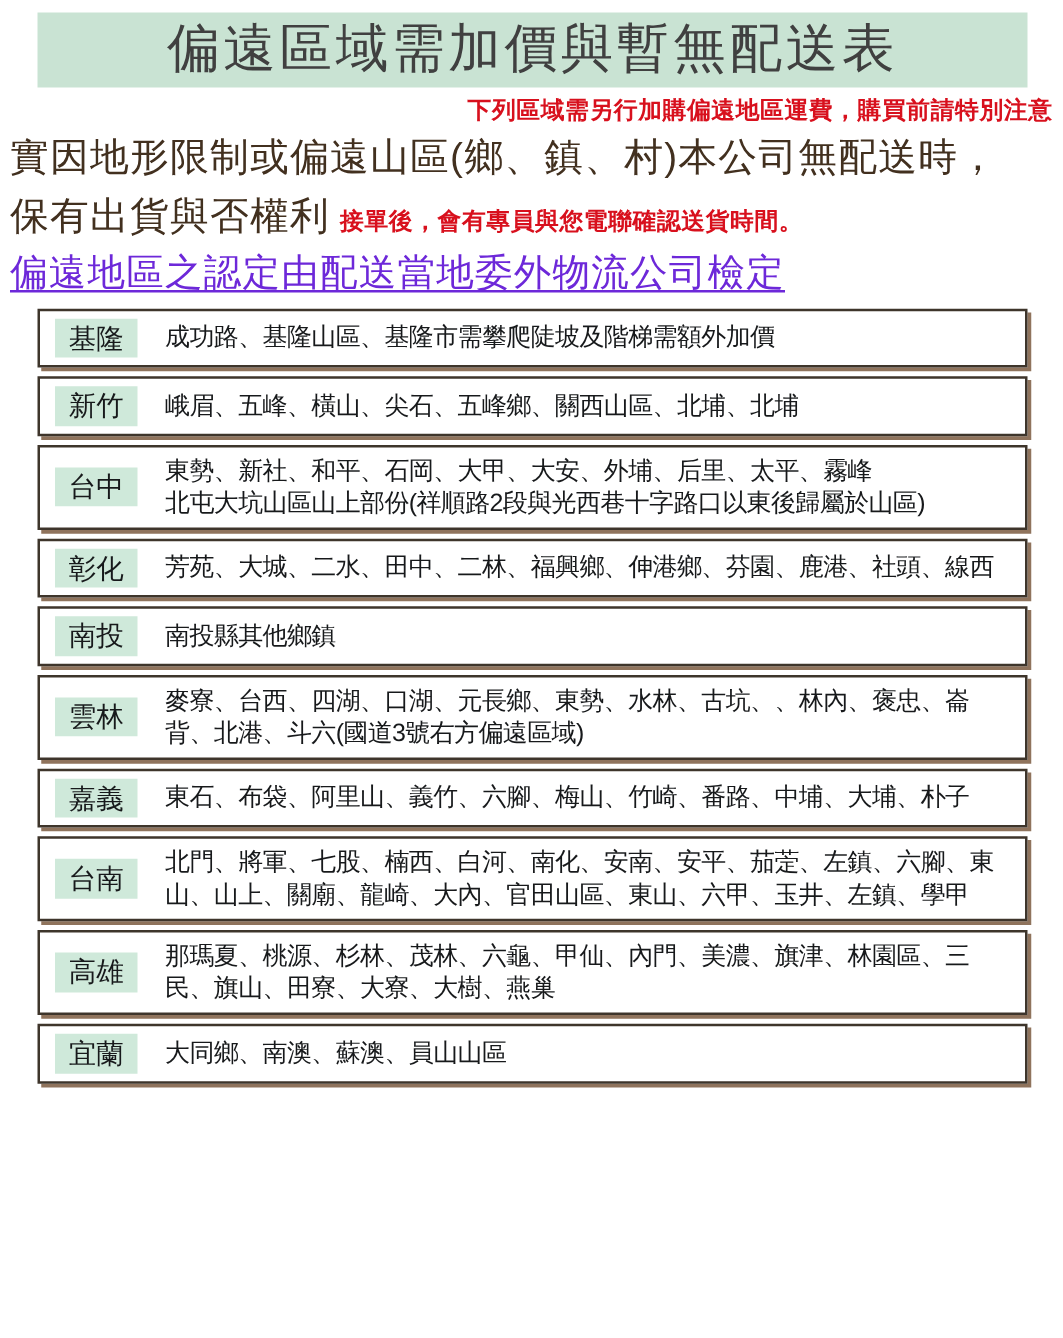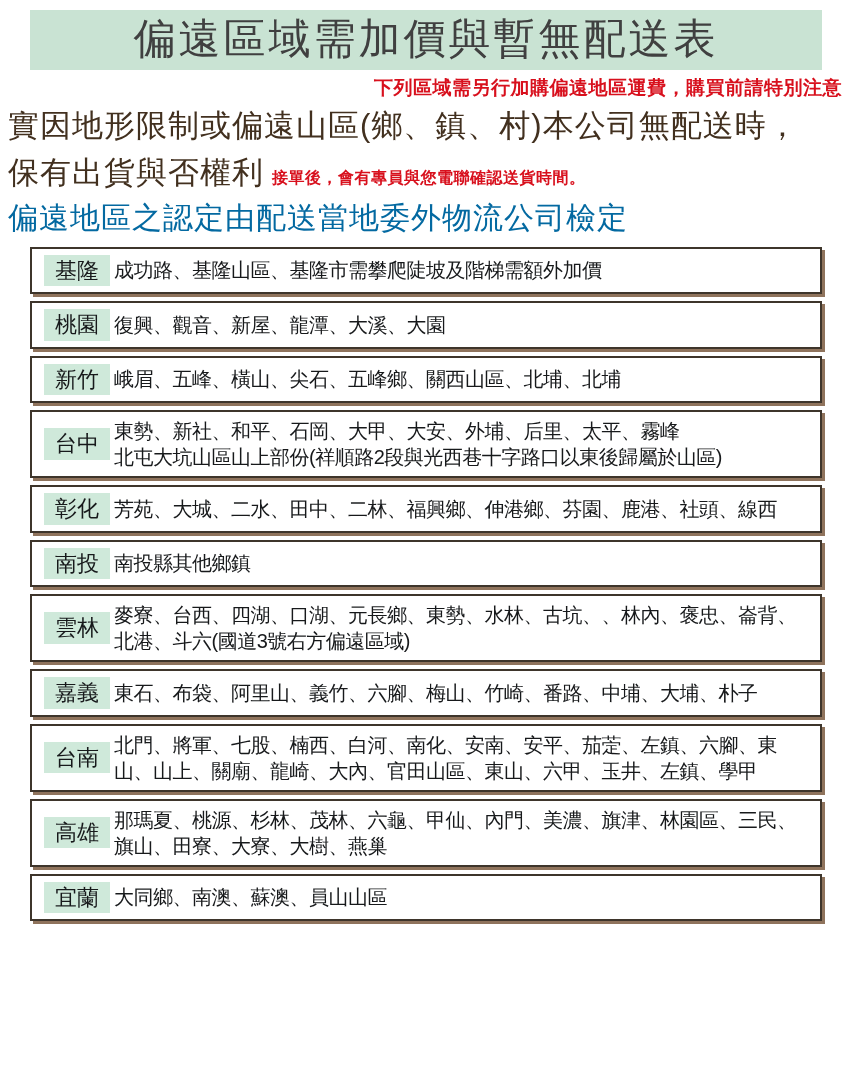--- a/index.html
+++ b/index.html
@@ -33,44 +33,45 @@
   }
 
   
   .policy-line {
     margin:4px 8px 0 8px;
     font-size:31px; color:#42301f; letter-spacing:1px;
     line-height:1.38; white-space:nowrap;
   }
   .red-note {
     font-family:"Liberation Serif","DejaVu Serif",serif;
-    font-weight:bold; font-size:16px; color:#d8101d;
+    font-weight:bold; font-size:19px; color:#d8101d;
     margin-left:8px; letter-spacing:0.5px;
   }
   .blue-heading {
     margin:3px 8px 8px 8px;
-    font-size:30px; color:#0369a1; letter-spacing:1px;
+    font-size:30px; color:#6d28d9; letter-spacing:1px;
+    text-decoration:underline;
     text-decoration-thickness:2px;
     text-underline-offset:4px;
     white-space:nowrap;
   }
 
   
   .rows { margin:0 28px 0 30px; }
   .row {
     display:flex; align-items:center;
     border:2px solid #3e352b;
     box-shadow:3px 3px 0 #8f735c;
     background:#ffffff;
     margin-bottom:7px;
     padding:6px 8px 6px 12px;
     min-height:42px;
   }
   .label-col {
-    flex:0 0 auto; margin-right:4px;
+    flex:0 0 auto; margin-right:22px;
     display:flex; flex-direction:column; gap:5px;border-radius:13px;
   }
   .region-label {
     display:inline-block;
     background:#cfe9da;
     color:#17191b;
     font-size:22px; line-height:1.25;
     text-align:center;
     padding:2px 7px;
     min-width:66px;
@@ -101,26 +102,20 @@
   <div class="rows">
 
     <div class="row">
       <div class="label-col">
         <span class="region-label">基隆</span>
       </div>
       <div class="content">成功路、基隆山區、基隆市需攀爬陡坡及階梯需額外加價</div>
     </div>
 
 
-    <div class="row">
-      <div class="label-col">
-        <span class="region-label">桃園</span>
-      </div>
-      <div class="content">復興、觀音、新屋、龍潭、大溪、大園</div>
-    </div>
 
     <div class="row">
       <div class="label-col">
         <span class="region-label">新竹</span>
       </div>
       <div class="content">峨眉、五峰、橫山、尖石、五峰鄉、關西山區、北埔、北埔</div>
     </div>
 
 
     <div class="row">

